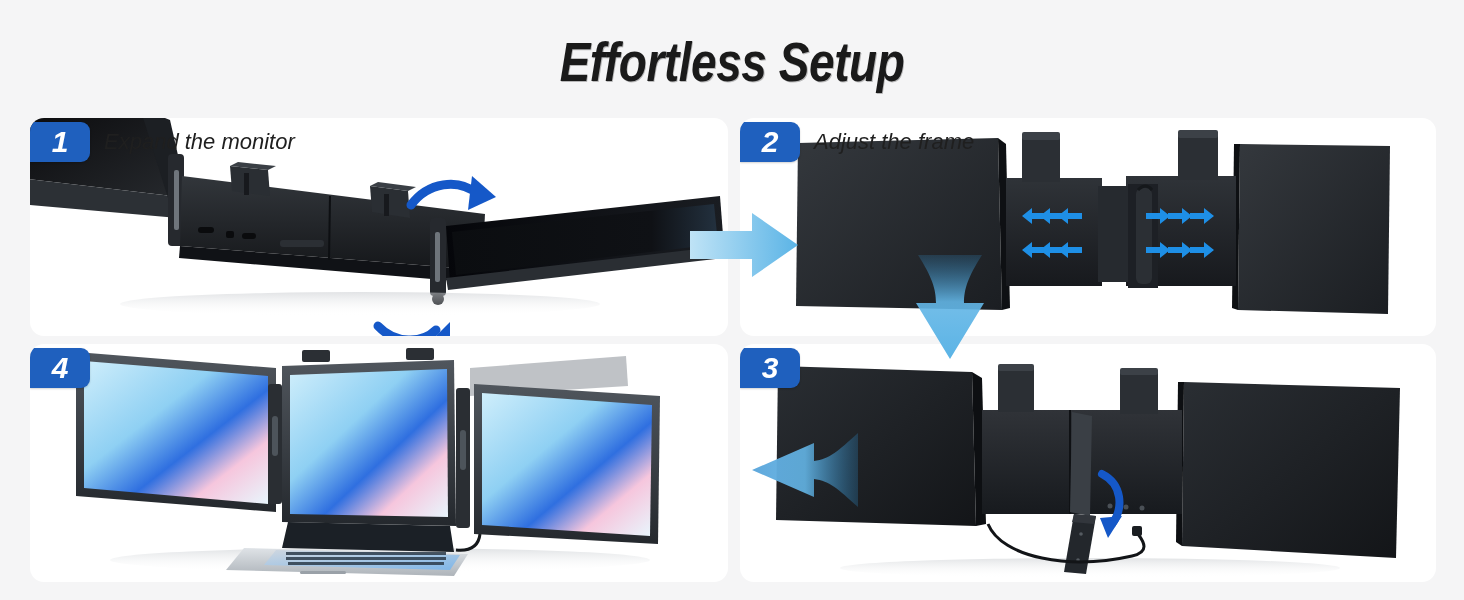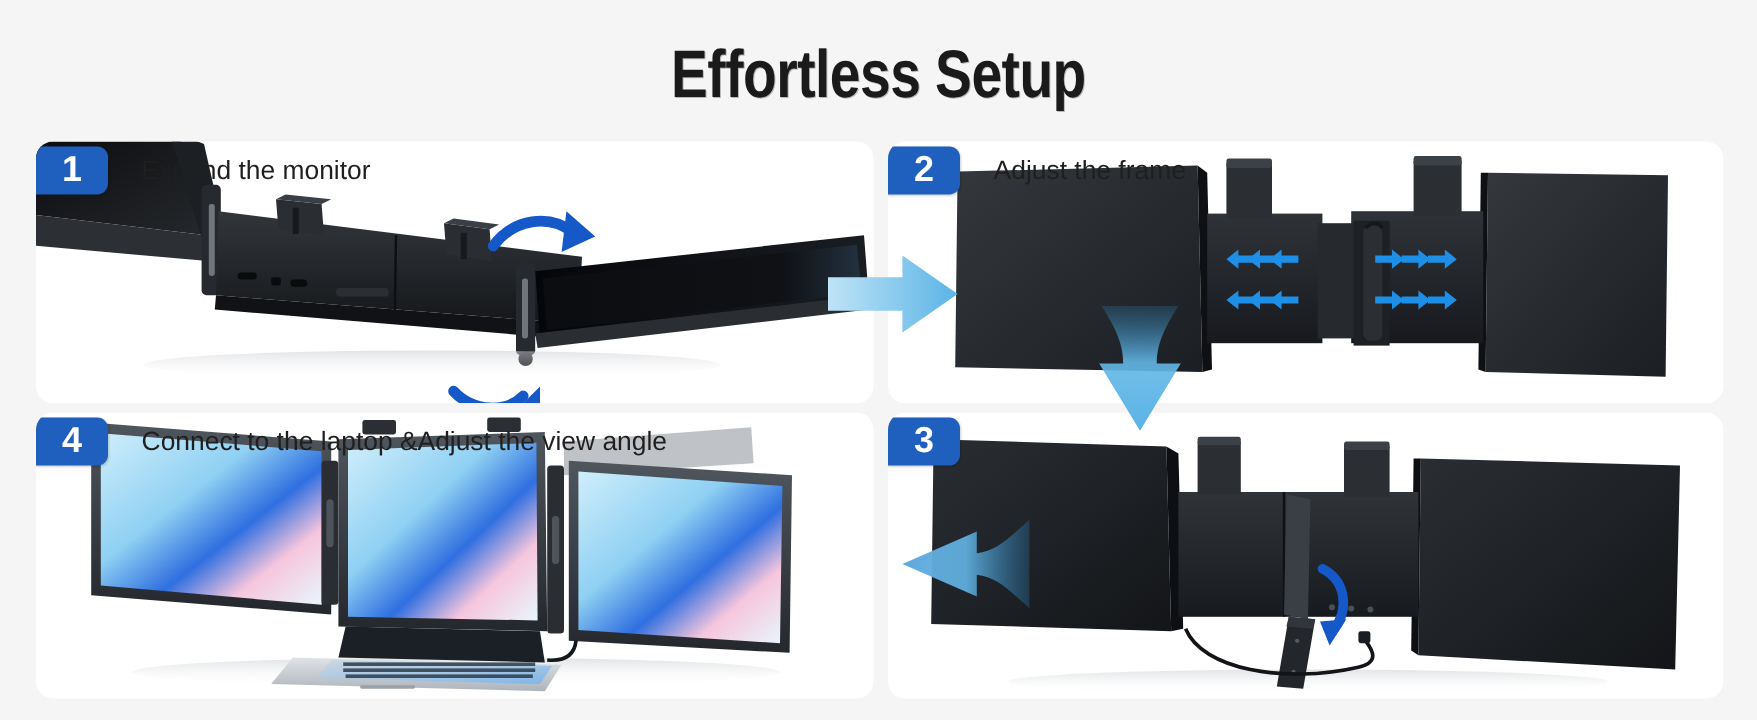--- a/index.html
+++ b/index.html
@@ -2,21 +2,21 @@
 <html><head>
 <meta charset="utf-8">
 <style>
   * { box-sizing: border-box; margin: 0; padding: 0; }
   html, body {
     width: 1464px; height: 600px;
     background: #f5f5f6;
     font-family: "Liberation Sans", sans-serif;
     overflow: hidden;
   }
-  #root { position: relative; width: 1464px; height: 600px; background: #f5f5f6; }
+  #root { position: relative; width: 1464px; height: 600px; background: #f5f5f6; font-style: italic; }
 
   
   .title {
     position: absolute; top: 24px; left: 0; width: 1464px;
     text-align: center;
     font-family: "Liberation Sans", sans-serif;
     font-weight: 700;
     font-size: 56px;
     line-height: 76px;
     letter-spacing: -0.5px;
@@ -44,21 +44,21 @@
     background: #1f60be;
     border-radius: 0 9px 9px 0;
     color: #ffffff;
     font-size: 30px; font-weight: 700;
     display: flex; align-items: center; justify-content: center;
     font-family: "Liberation Sans", sans-serif;
     box-shadow: 0 1px 2px rgba(0,0,0,0.18);
   }
   .badge.r { border-radius: 0 9px 9px 0; }
   .caption {
-    margin-left: 28px;
+    margin-left: 14px;
     font-size: 22px;
     color: #1f1f1f;
     white-space: nowrap;
     font-family: "Liberation Sans", sans-serif;
   }
 
   
   .scene { position: absolute; inset: 0; }
   .scene svg { width: 100%; height: 100%; display: block; }
 
@@ -271,21 +271,20 @@
           <rect x="256" y="213" width="160" height="3"></rect>
           <rect x="258" y="218" width="156" height="3"></rect>
         </g>
         <rect x="270" y="227" width="46" height="3" rx="1.5" fill="#9aa1a8"></rect>
 
         <path d="M426,206 q22,2 24,-16" stroke="#15181b" stroke-width="3" fill="none"></path>
       </svg>
     </div>
     <div class="hdr">
       <div class="badge r">4</div>
-      <div class="caption">Connect to the laptop &amp;Adjust the view angle</div>
     </div>
   </div>
 
   <div class="card card-3">
     <div class="scene">
       <svg viewBox="0 0 696 238" preserveAspectRatio="none">
         <defs>
           <linearGradient id="g3p" x1="0" y1="0" x2="1" y2="1">
             <stop offset="0" stop-color="#2a2e33"></stop>
               <stop offset="1" stop-color="#131518"></stop>

